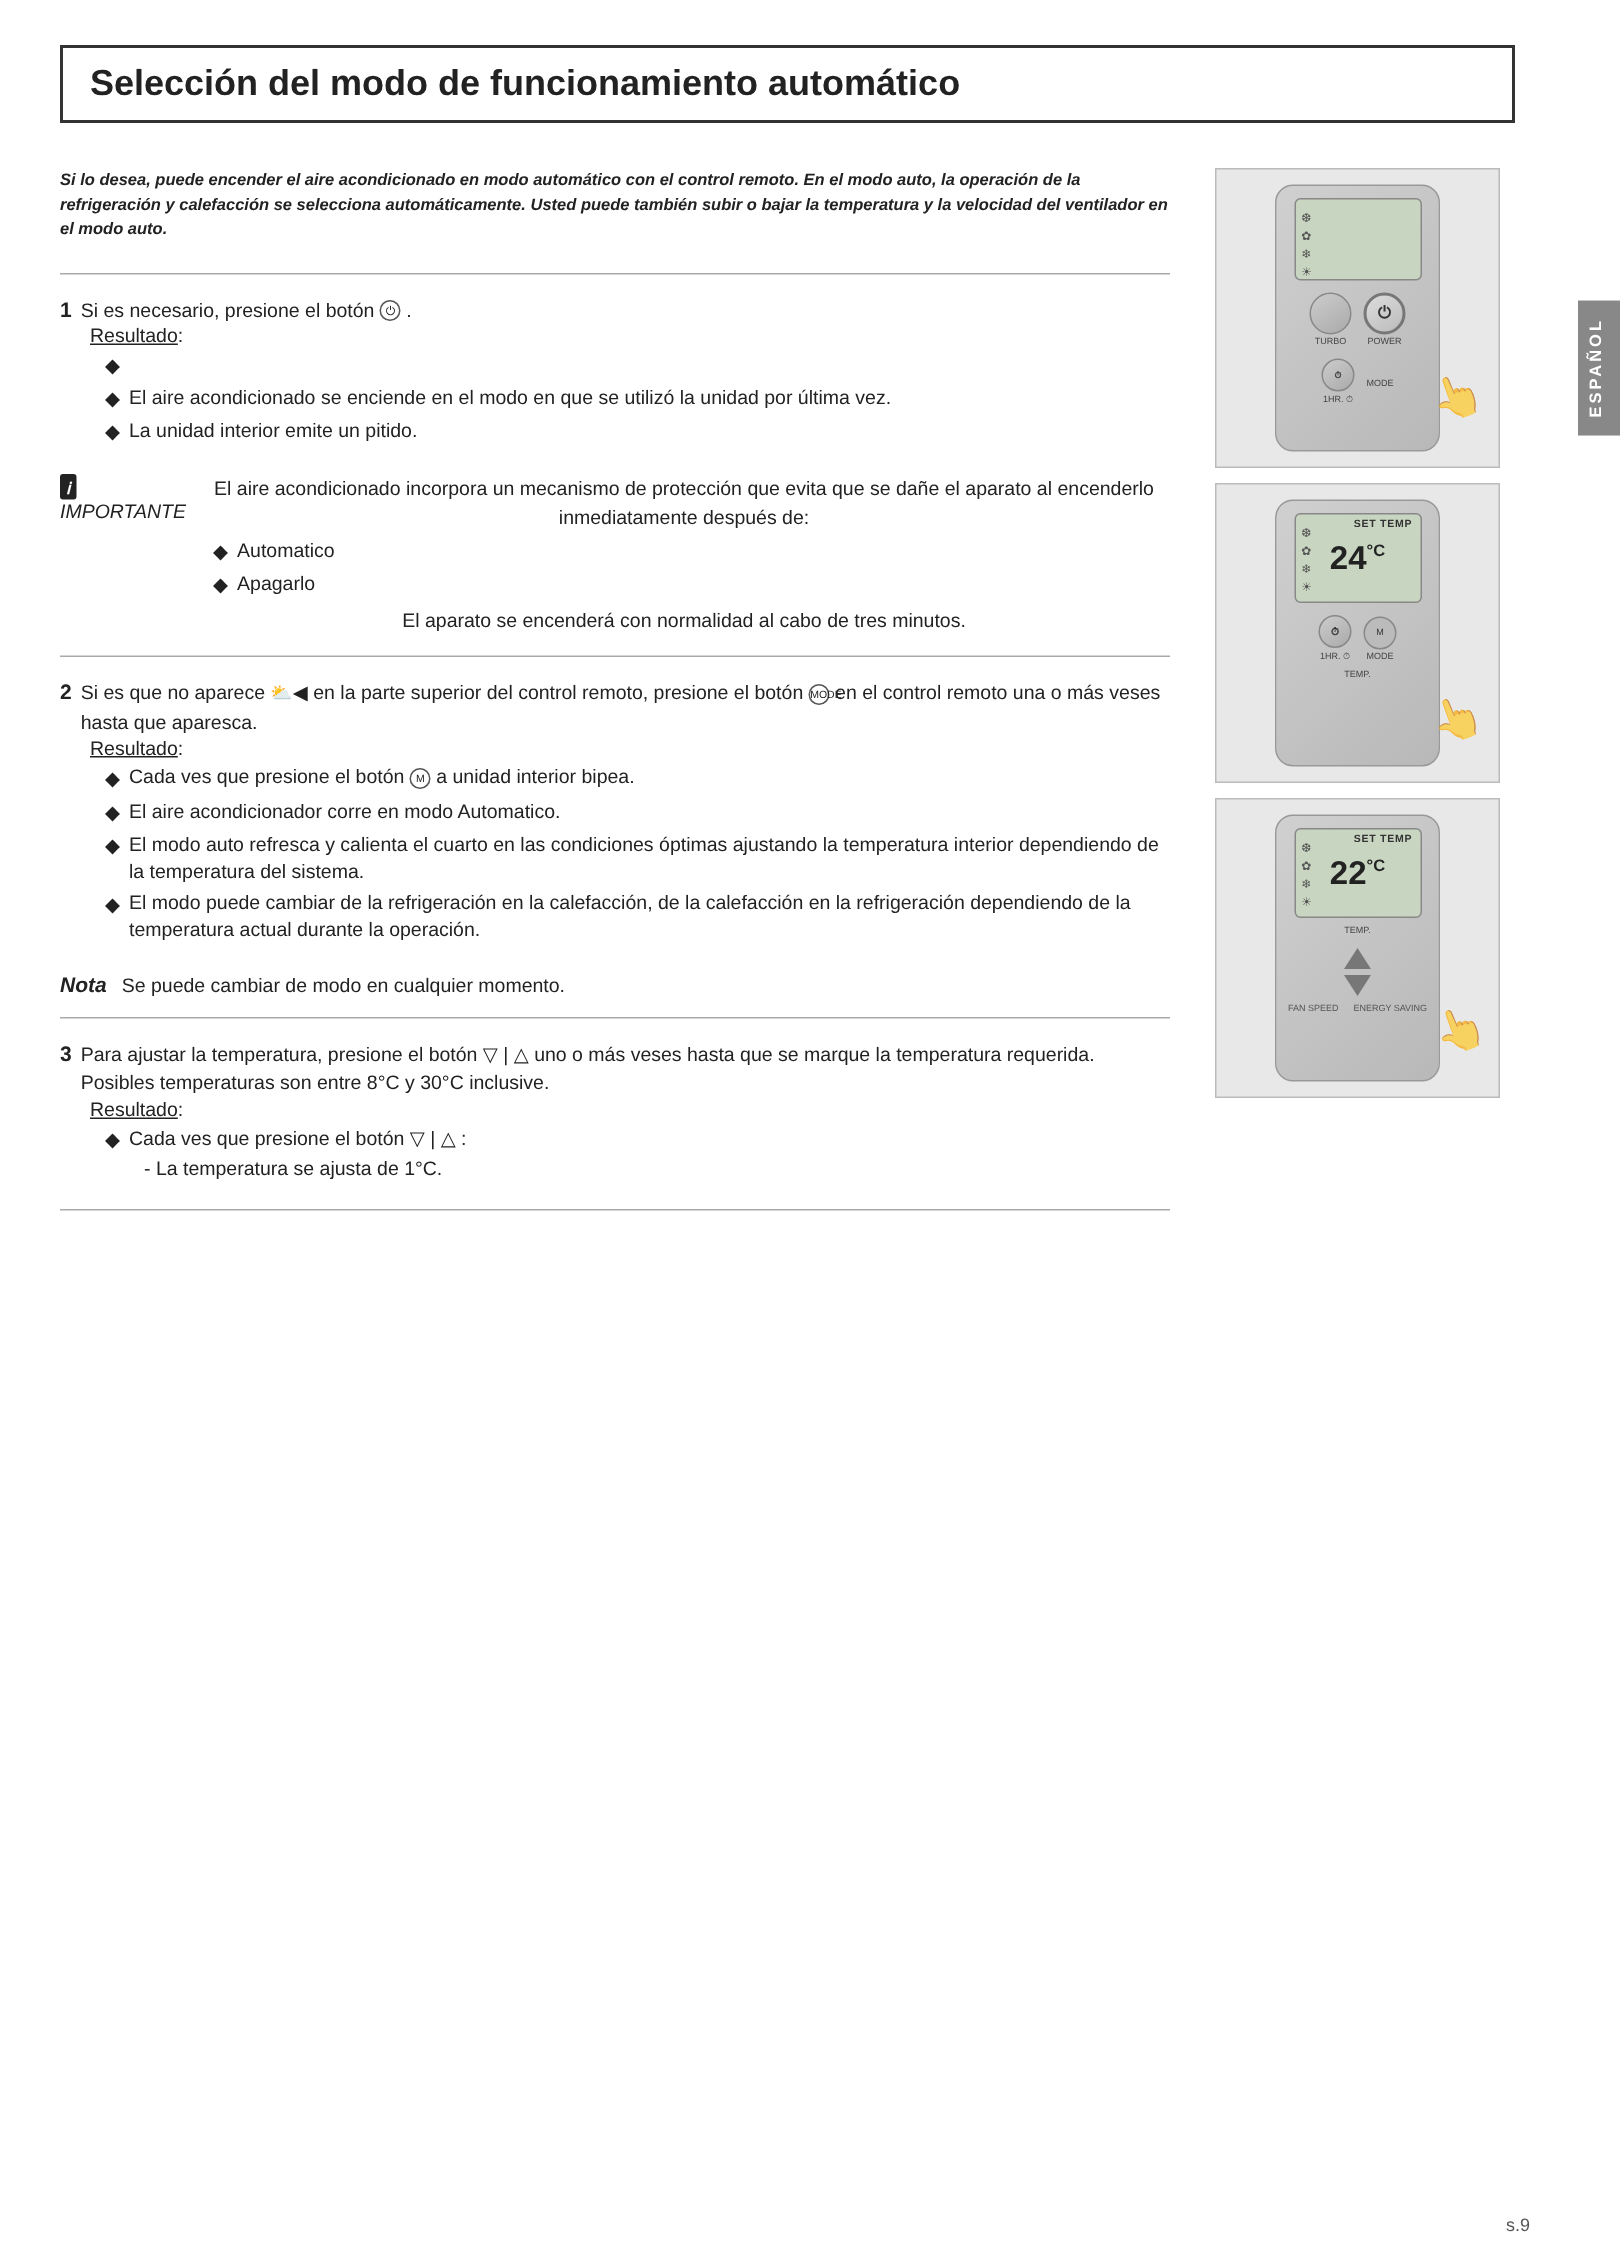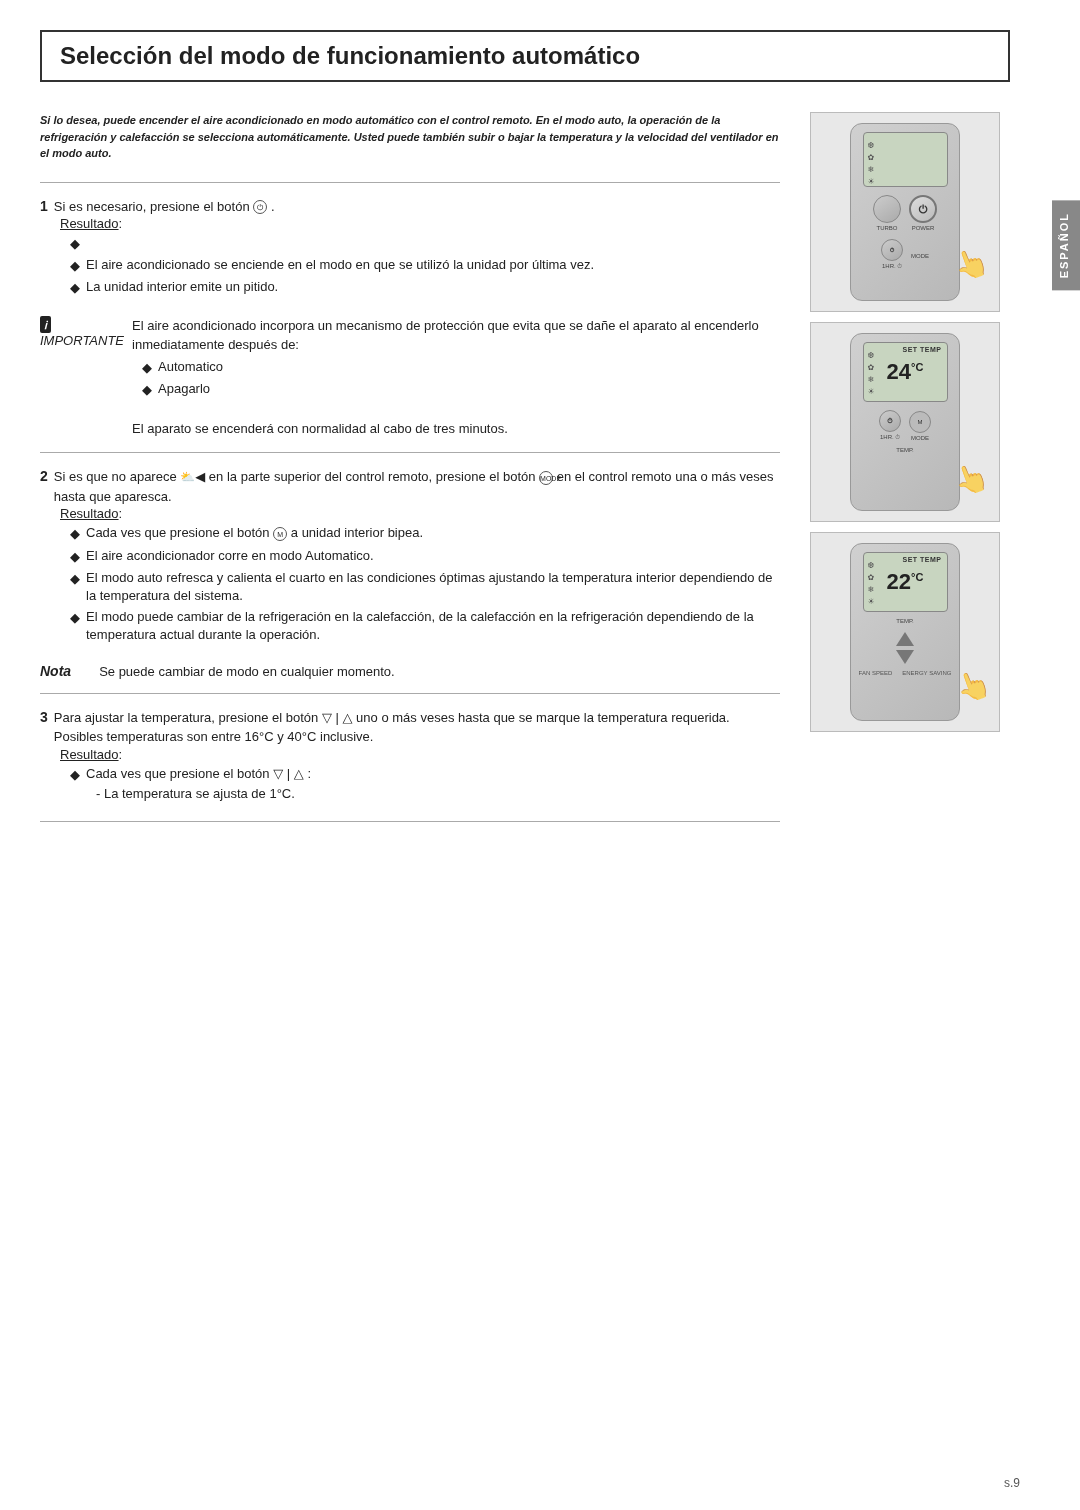--- a/index.html
+++ b/index.html
@@ -117,20 +117,21 @@
     
     .importante-block {
       margin: 12px 0;
       display: flex;
       gap: 8px;
     }
 
     .importante-text {
       font-size: 13px;
       line-height: 1.5;
+      text-align: center;
     }
 
     .imp-label-img {
       display: inline-block;
       background: #222;
       color: #fff;
       font-style: italic;
       font-weight: bold;
       font-size: 11px;
       padding: 1px 4px;
@@ -141,21 +142,21 @@
     
     .divider {
       border: none;
       border-top: 1px solid #aaa;
       margin: 14px 0;
     }
 
     
     .nota-line {
       display: flex;
-      gap: 28px;
+      gap: 10px;
       align-items: baseline;
       margin: 8px 0;
       font-size: 13px;
     }
 
     .nota-label {
       font-style: italic;
       font-weight: bold;
       font-size: 14px;
       white-space: nowrap;
@@ -411,21 +412,21 @@
         <div class="importante-text">
           <span>El aire acondicionado incorpora un mecanismo de protección que evita que se dañe el aparato al encenderlo inmediatamente después de:</span>
           <div class="bullet-item">
             <span class="bullet-diamond">◆</span>
             <span>Automatico</span>
           </div>
           <div class="bullet-item">
             <span class="bullet-diamond">◆</span>
             <span>Apagarlo</span>
           </div>
-          <div style="margin-top:20px;">El aparato se encenderá con normalidad al cabo de tres minutos.</div>
+          <div style="margin-top:5px;">El aparato se encenderá con normalidad al cabo de tres minutos.</div>
         </div>
       </div>
 
       <hr class="divider">
 
       <div class="step">
         <div class="step-row">
           <span class="step-number">2</span>
           <span class="step-text">
             Si es que no aparece <span style="font-size:12px;">⛅</span>◀ en la parte superior del control remoto, presione el botón
@@ -457,21 +458,21 @@
       <div class="nota-line">
         <span class="nota-label">Nota</span>
         <span>Se puede cambiar de modo en cualquier momento.</span>
       </div>
 
       <hr class="divider">
 
       <div class="step">
         <div class="step-row">
           <span class="step-number">3</span>
-          <span class="step-text">Para ajustar la temperatura, presione el botón ▽ | △ uno o más veses hasta que se marque la temperatura requerida. Posibles temperaturas son entre 16°C y 40°C inclusive.</span>
+          <span class="step-text">Para ajustar la temperatura, presione el botón ▽ | △ uno o más veses hasta que se marque la temperatura requerida. Posibles temperaturas son entre 8°C y 30°C inclusive.</span>
         </div>
         <div class="resultado-block">
           <span class="resultado-label">Resultado</span>:
           <div class="bullet-item">
             <span class="bullet-diamond">◆</span>
             <span>Cada ves que presione el botón ▽ | △ :</span>
           </div>
           <div style="margin-left:36px;font-size:13px;line-height:1.5;">- La temperatura se ajusta de 1°C.</div>
         </div>
       </div>

